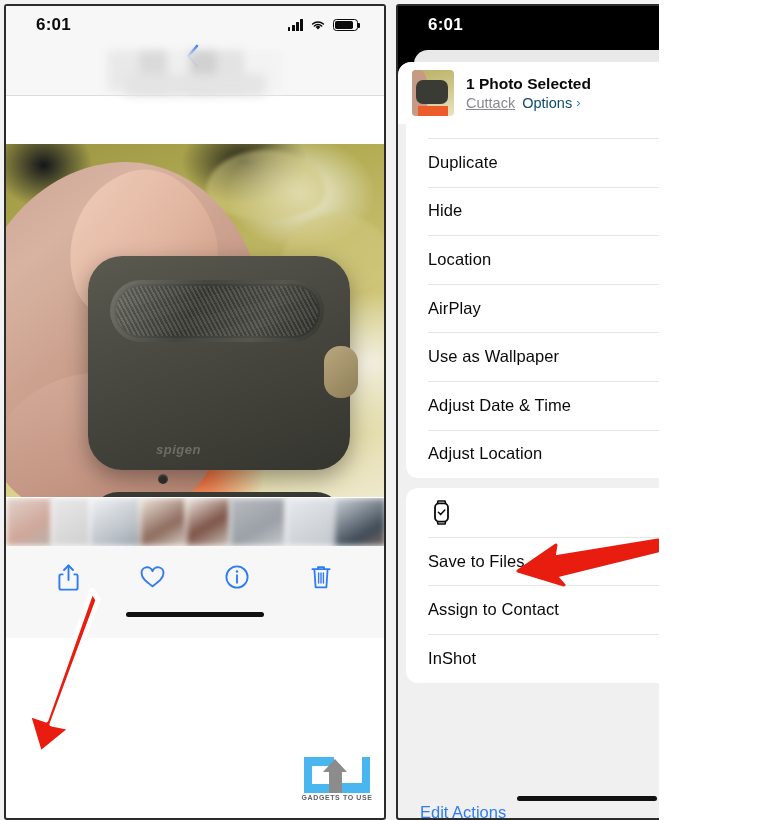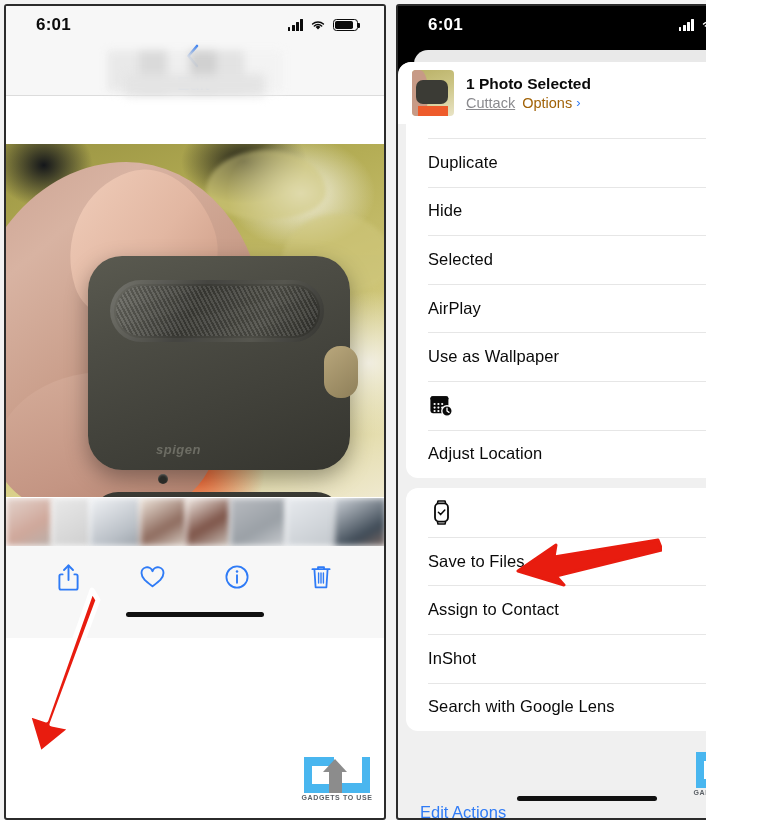--- a/index.html
+++ b/index.html
@@ -1,17 +1,17 @@
 <!DOCTYPE html>
 <html><head>
 <meta charset="utf-8">
 <style>
   html,body{margin:0;padding:0;background:#ffffff;}
   body{width:779px;height:820px;font-family:"Liberation Sans",sans-serif;-webkit-font-smoothing:antialiased;}
-  .stage{position:relative;width:659px;height:820px;background:#f2f2f2;overflow:hidden;padding-left:47px;}
+  .stage{position:relative;width:659px;height:820px;background:#f2f2f2;overflow:hidden;}
 
   
   .phone{position:absolute;top:4px;height:812px;border:2px solid #2b2b2b;border-radius:3px;overflow:hidden;background:#fff;}
   .phone-left{left:4px;width:378px;}
   .phone-right{left:396px;width:377px;background:#000;}
 
   
   .statusbar{position:relative;height:38px;display:flex;align-items:center;justify-content:space-between;padding:0 26px 0 30px;box-sizing:border-box;}
   .sb-time{font-size:17px;font-weight:bold;letter-spacing:.2px;}
   .sb-right{display:flex;align-items:center;gap:7px;}
@@ -90,21 +90,21 @@
   .sheet-head{height:62px;background:#fff;border-radius:13px 13px 0 0;display:flex;align-items:center;padding:0 14px;box-sizing:border-box;gap:12px;}
   .head-thumb{width:42px;height:46px;border-radius:4px;overflow:hidden;flex:0 0 auto;position:relative;
     background:linear-gradient(160deg,#b9b066 0%,#cbc483 45%,#e9e4c6 100%);}
   .head-thumb .hc{position:absolute;left:4px;top:10px;width:32px;height:24px;border-radius:7px;background:#3b3b35;}
   .head-thumb .hf{position:absolute;left:-6px;top:0px;width:22px;height:46px;border-radius:40%;background:#c79a86;}
   .head-thumb .hr{position:absolute;left:6px;bottom:0;width:30px;height:10px;background:#ee5b2b;}
   .head-txt{flex:1 1 auto;min-width:0;}
   .head-title{font-size:15.5px;font-weight:bold;color:#0a0a0a;line-height:19px;}
   .head-sub{display:flex;align-items:center;gap:7px;line-height:18px;margin-top:1px;}
   .head-place{font-size:14.5px;color:#8a8a8e;text-decoration:underline;}
-  .head-options{font-size:14.5px;color:#a16207;}
+  .head-options{font-size:14.5px;color:#0c4a6e;}
   .head-chev{color:#2f7bf6;font-size:13px;margin-left:-3px;}
   .close-btn{width:28px;height:28px;border-radius:50%;background:#e4e4e6;display:flex;align-items:center;justify-content:center;flex:0 0 auto;color:#6d6d72;}
 
   .groups{position:absolute;left:0;right:0;top:62px;bottom:0;overflow:hidden;}
   .group{background:#fff;border-radius:12px;margin:0 8px 10px 8px;overflow:hidden;}
   .group.first{border-radius:0 0 12px 12px;margin-top:0;text-align:center;}
   .row{height:48.6px;display:flex;align-items:center;justify-content:space-between;padding:0 18px 0 22px;box-sizing:border-box;position:relative;}
   .row + .row::before{content:"";position:absolute;left:22px;right:0;top:0;height:1px;background:#e6e6e6;}
   .row-label{font-size:16.5px;color:#0a0a0a;letter-spacing:.1px;}
   .row-icon{width:26px;height:26px;display:flex;align-items:center;justify-content:center;color:#0a0a0a;flex:0 0 auto;}
@@ -314,21 +314,21 @@
             <span class="row-icon">
               <svg width="24" height="24" viewBox="0 0 24 24">
                 <path d="M2 12s3.8-6 10-6 10 6 10 6-3.8 6-10 6S2 12 2 12z" stroke="currentColor" stroke-width="1.7" fill="none"></path>
                 <circle cx="12" cy="12" r="3.2" stroke="currentColor" stroke-width="1.7" fill="none"></circle>
                 <path d="M3 21 21 3" stroke="currentColor" stroke-width="1.9" stroke-linecap="round"></path>
               </svg>
             </span>
           </div>
 
           <div class="row">
-            <span class="row-label">Selected</span>
+            <span class="row-label">Location</span>
             <span class="row-icon">
               <svg width="24" height="20" viewBox="0 0 24 20">
                 <rect x="1.2" y="1.2" width="21.6" height="17.6" rx="1.6" stroke="currentColor" stroke-width="1.8" fill="none"></rect>
                 <path d="M9.6 6.2 15.6 10 9.6 13.8z" fill="currentColor"></path>
               </svg>
             </span>
           </div>
 
           <div class="row">
             <span class="row-label">AirPlay</span>
@@ -344,20 +344,21 @@
             <span class="row-label">Use as Wallpaper</span>
             <span class="row-icon">
               <svg width="15" height="24" viewBox="0 0 15 24">
                 <rect x="1" y="1" width="13" height="22" rx="2.6" stroke="currentColor" stroke-width="1.7" fill="none"></rect>
                 <path d="M5.6 2.9h3.8" stroke="currentColor" stroke-width="1.2" stroke-linecap="round"></path>
               </svg>
             </span>
           </div>
 
           <div class="row">
+            <span class="row-label">Adjust Date &amp; Time</span>
             <span class="row-icon">
               <svg width="24" height="24" viewBox="0 0 24 24">
                 <rect x="1.4" y="3.2" width="18" height="17" rx="2.4" fill="currentColor"></rect>
                 <rect x="1.4" y="3.2" width="18" height="4.6" rx="2.2" fill="currentColor"></rect>
                 <g fill="#fff">
                   <circle cx="5.6" cy="11" r="1.1"></circle>
                     <circle cx="9.4" cy="11" r="1.1"></circle>
                     <circle cx="13.2" cy="11" r="1.1"></circle>
                   <circle cx="5.6" cy="14.6" r="1.1"></circle>
                     <circle cx="9.4" cy="14.6" r="1.1"></circle>
@@ -419,29 +420,20 @@
             <span class="row-label">InShot</span>
             <span class="row-icon">
               <svg width="24" height="24" viewBox="0 0 24 24">
                 <path d="M2 2h4M22 2h-4M2 22h4M22 22h-4M2 2v4M22 2v4M2 22v-4M22 22v-4" stroke="currentColor" stroke-width="2" stroke-linecap="round"></path>
                 <rect x="5.2" y="5.2" width="13.6" height="13.6" rx="2.4" stroke="currentColor" stroke-width="1.9" fill="none"></rect>
                 <circle cx="12" cy="12" r="3.4" stroke="currentColor" stroke-width="1.8" fill="none"></circle>
               </svg>
             </span>
           </div>
 
-          <div class="row">
-            <span class="row-label">Search with Google Lens</span>
-            <span class="row-icon">
-              <svg width="24" height="24" viewBox="0 0 24 24">
-                <circle cx="10.4" cy="9.2" r="6.6" stroke="currentColor" stroke-width="2.1" fill="none"></circle>
-                <path d="M15.2 14 21 21.6" stroke="currentColor" stroke-width="2.4" stroke-linecap="round"></path>
-              </svg>
-            </span>
-          </div>
         </div>
 
         <div class="edit-actions">Edit Actions</div>
       </div>
 
       <div class="home-dark"></div>
     </div>
   </div>
 
   <svg class="arrow" style="left:512px;top:536px;width:150px;height:52px;" viewBox="0 0 150 52">

